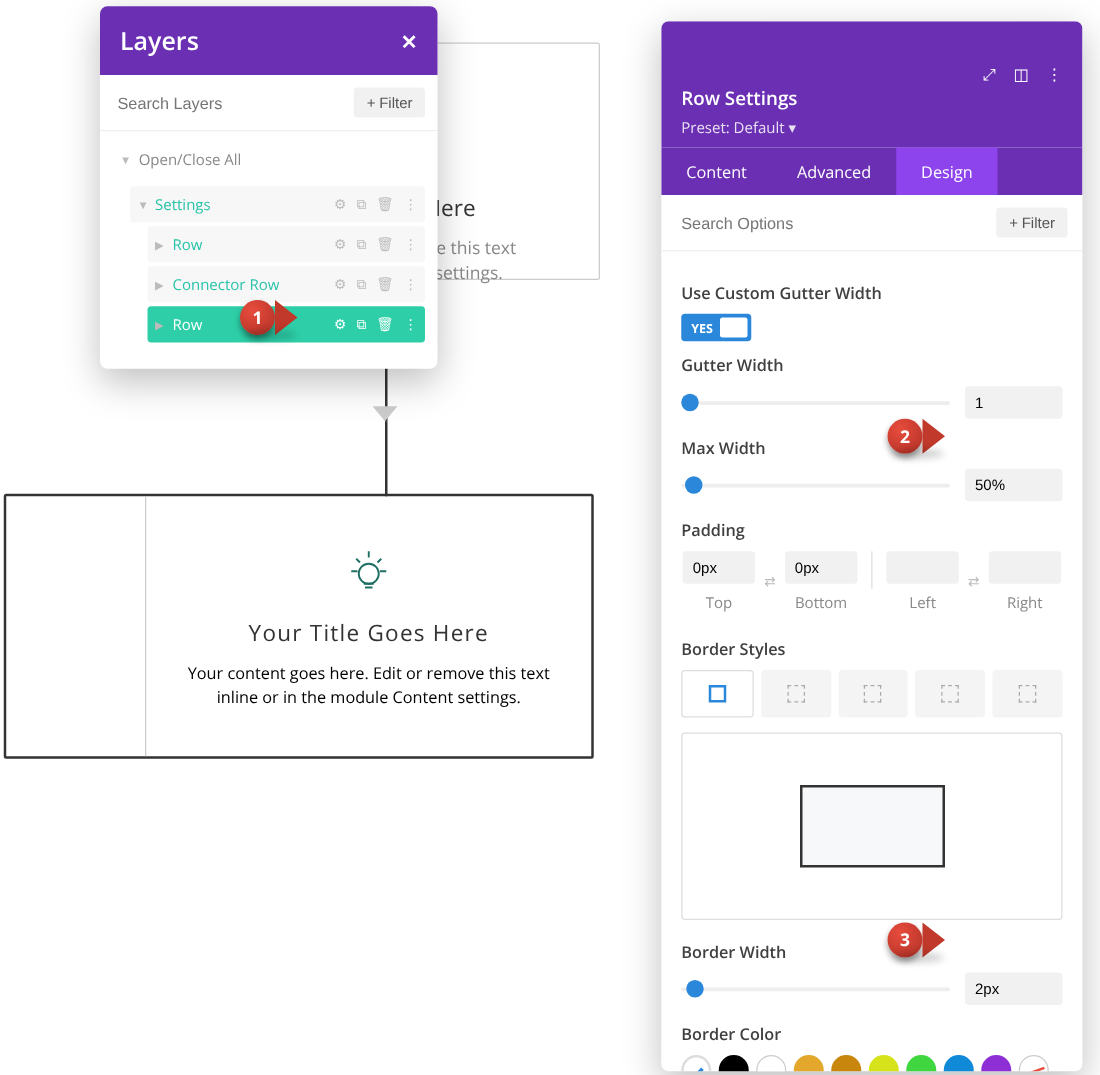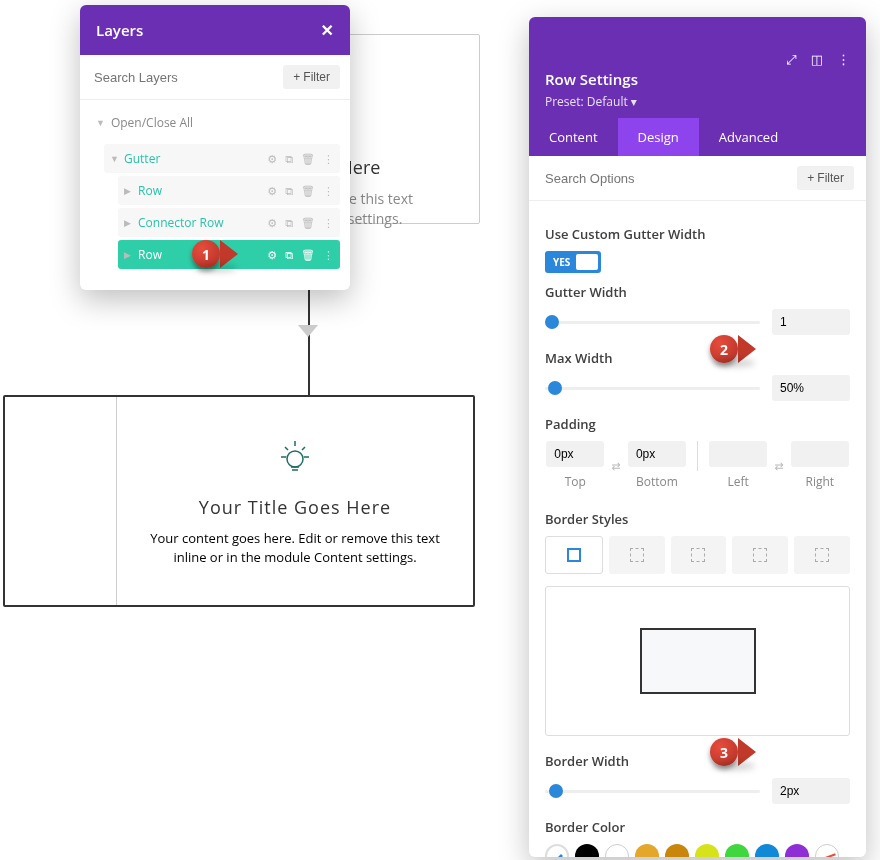--- a/index.html
+++ b/index.html
@@ -24,21 +24,21 @@
   .card-outer { position: absolute; left: 3px; top: 395px; width: 472px; height: 212px; border: 2px solid #333; border-radius: 2px; display: flex; }
   .card-side { width: 112px; border-right: 1px solid #ccc; }
   .card-main { flex: 1; padding: 20px 30px; text-align: center; display: flex; flex-direction: column; justify-content: center; border-left:none; }
   .bulb { display: block; margin: 0 auto 16px; }
   .card-main h3 { font-size: 18px; font-weight: 500; color: #333; letter-spacing: 1px; margin-bottom: 10px; }
   .card-main p  { font-size: 13px; color: #000000; line-height: 1.5; }
 
   
   .layers { position: absolute; left: 80px; top: 5px; width: 270px; background: #fff; border-radius: 6px; box-shadow: 0 10px 30px rgba(0,0,0,0.25); z-index: 5; }
   .layers-header { background: #6b2fb3; color: #fff; padding: 14px 16px; display: flex; align-items: center; justify-content: space-between; border-radius: 6px 6px 0 0; }
-  .layers-header h3 { font-size: 15px; font-weight: 600; }
+  .layers-header h3 { font-size: 20px; font-weight: 600; }
   .layers-header .x { cursor: pointer; font-size: 16px; font-weight: bold; }
   .layers-search { display: flex; padding: 10px 10px; border-bottom: 1px solid #eee; gap: 6px; align-items: center; }
   .layers-search input { flex: 1; border: none; font-size: 13px; color: #888; outline: none; padding: 4px; }
   .filter-btn { background: #f1f1f1; border: none; border-radius: 3px; padding: 5px 10px; font-size: 12px; cursor: pointer; color: #555; }
   .filter-btn .plus { margin-right: 3px; }
   .layers-body { padding: 10px 10px 18px; }
   .openall { font-size: 12px; color: #888; padding: 4px 2px 10px 6px; display: flex; align-items: center; gap: 6px; }
   .tri { color: #bbb; font-size: 9px; }
   .layer-row { display: flex; align-items: center; padding: 6px 6px; border-radius: 3px; margin: 3px 0 3px 14px; font-size: 12px; color: #29c3a9; background: #f7f7f7; }
   .layer-row.child { margin-left: 28px; }
@@ -147,21 +147,21 @@
     <button class="filter-btn"><span class="plus">+</span><span>Filter</span></button>
   </div>
   <div class="layers-body">
     <div class="openall">
       <span class="tri">▼</span>
       <span>Open/Close All</span>
     </div>
 
     <div class="layer-row">
       <span class="caret">▼</span>
-      <span class="name">Gutter</span>
+      <span class="name">Settings</span>
       <span class="icons">
         <span>⚙</span>
         <span>⧉</span>
         <span>🗑</span>
         <span>⋮</span>
       </span>
     </div>
 
     <div class="layer-row child">
       <span class="caret">▶</span>
@@ -214,22 +214,22 @@
         <span>◫</span>
         <span>⋮</span>
       </div>
     </div>
     <div class="preset">
       <span>Preset: Default</span><span> ▾</span>
     </div>
   </div>
   <div class="tabs">
     <div class="tab">Content</div>
+    <div class="tab">Advanced</div>
     <div class="tab active">Design</div>
-    <div class="tab">Advanced</div>
   </div>
   <div class="settings-search">
     <input placeholder="Search Options" style="">
     <button class="filter-btn"><span class="plus">+</span><span>Filter</span></button>
   </div>
 
   <div class="settings-body">
     <div class="label">Use Custom Gutter Width</div>
     <div class="toggle">
       <span>YES</span>

